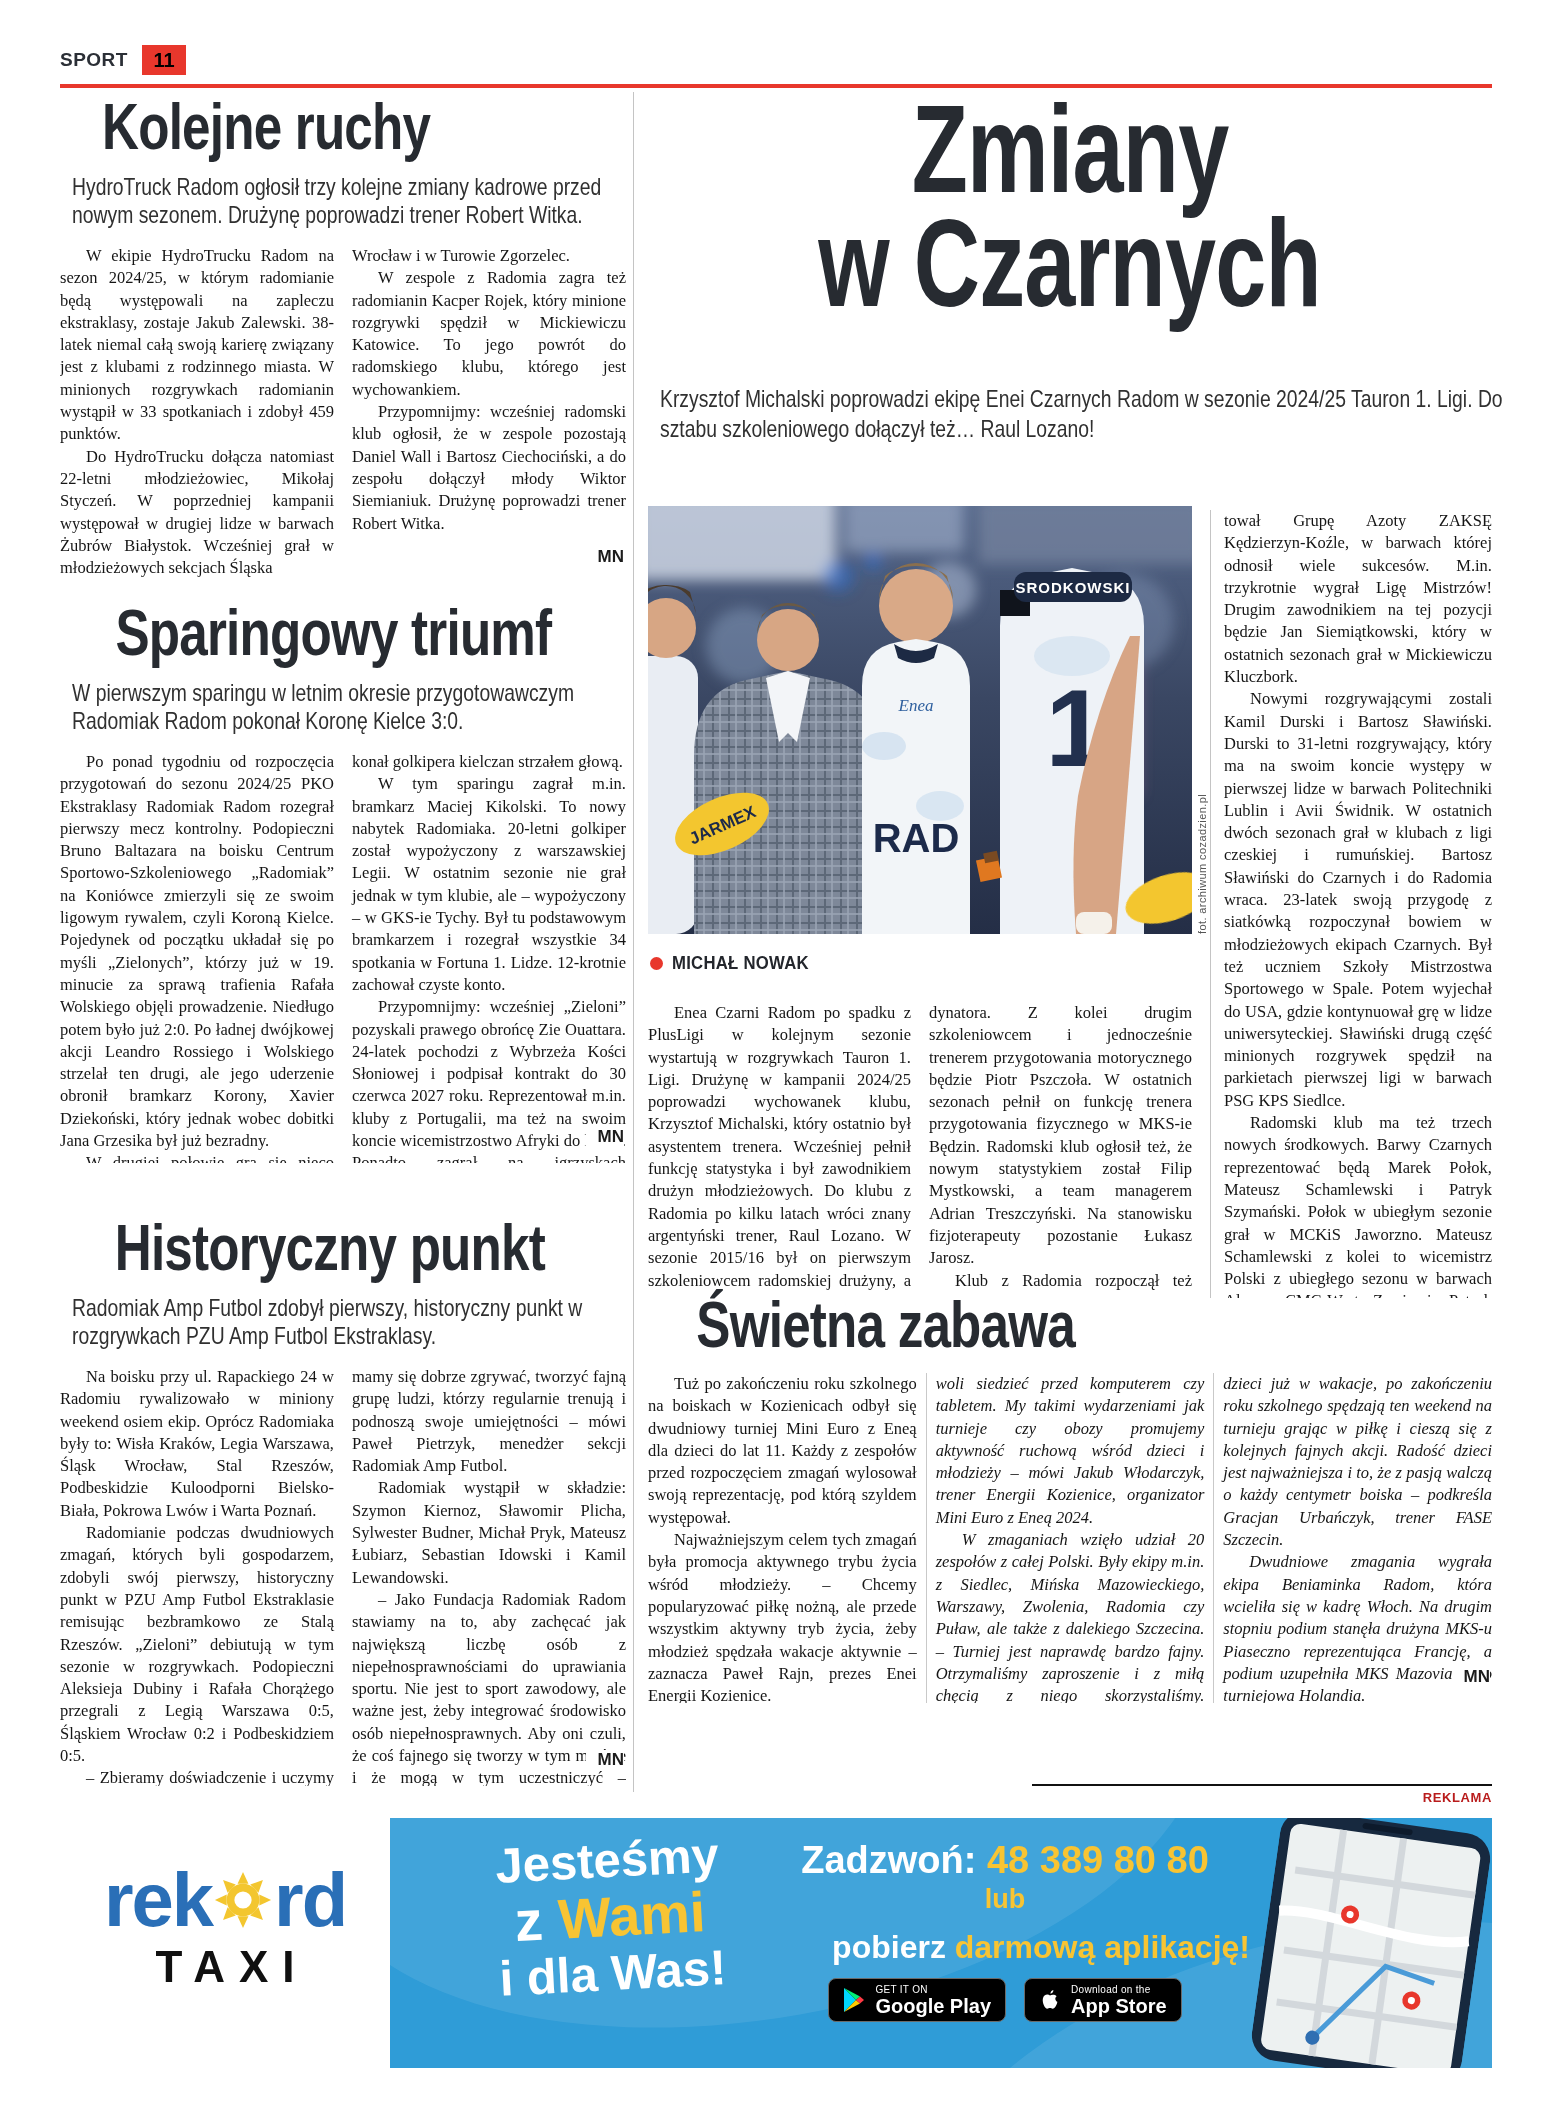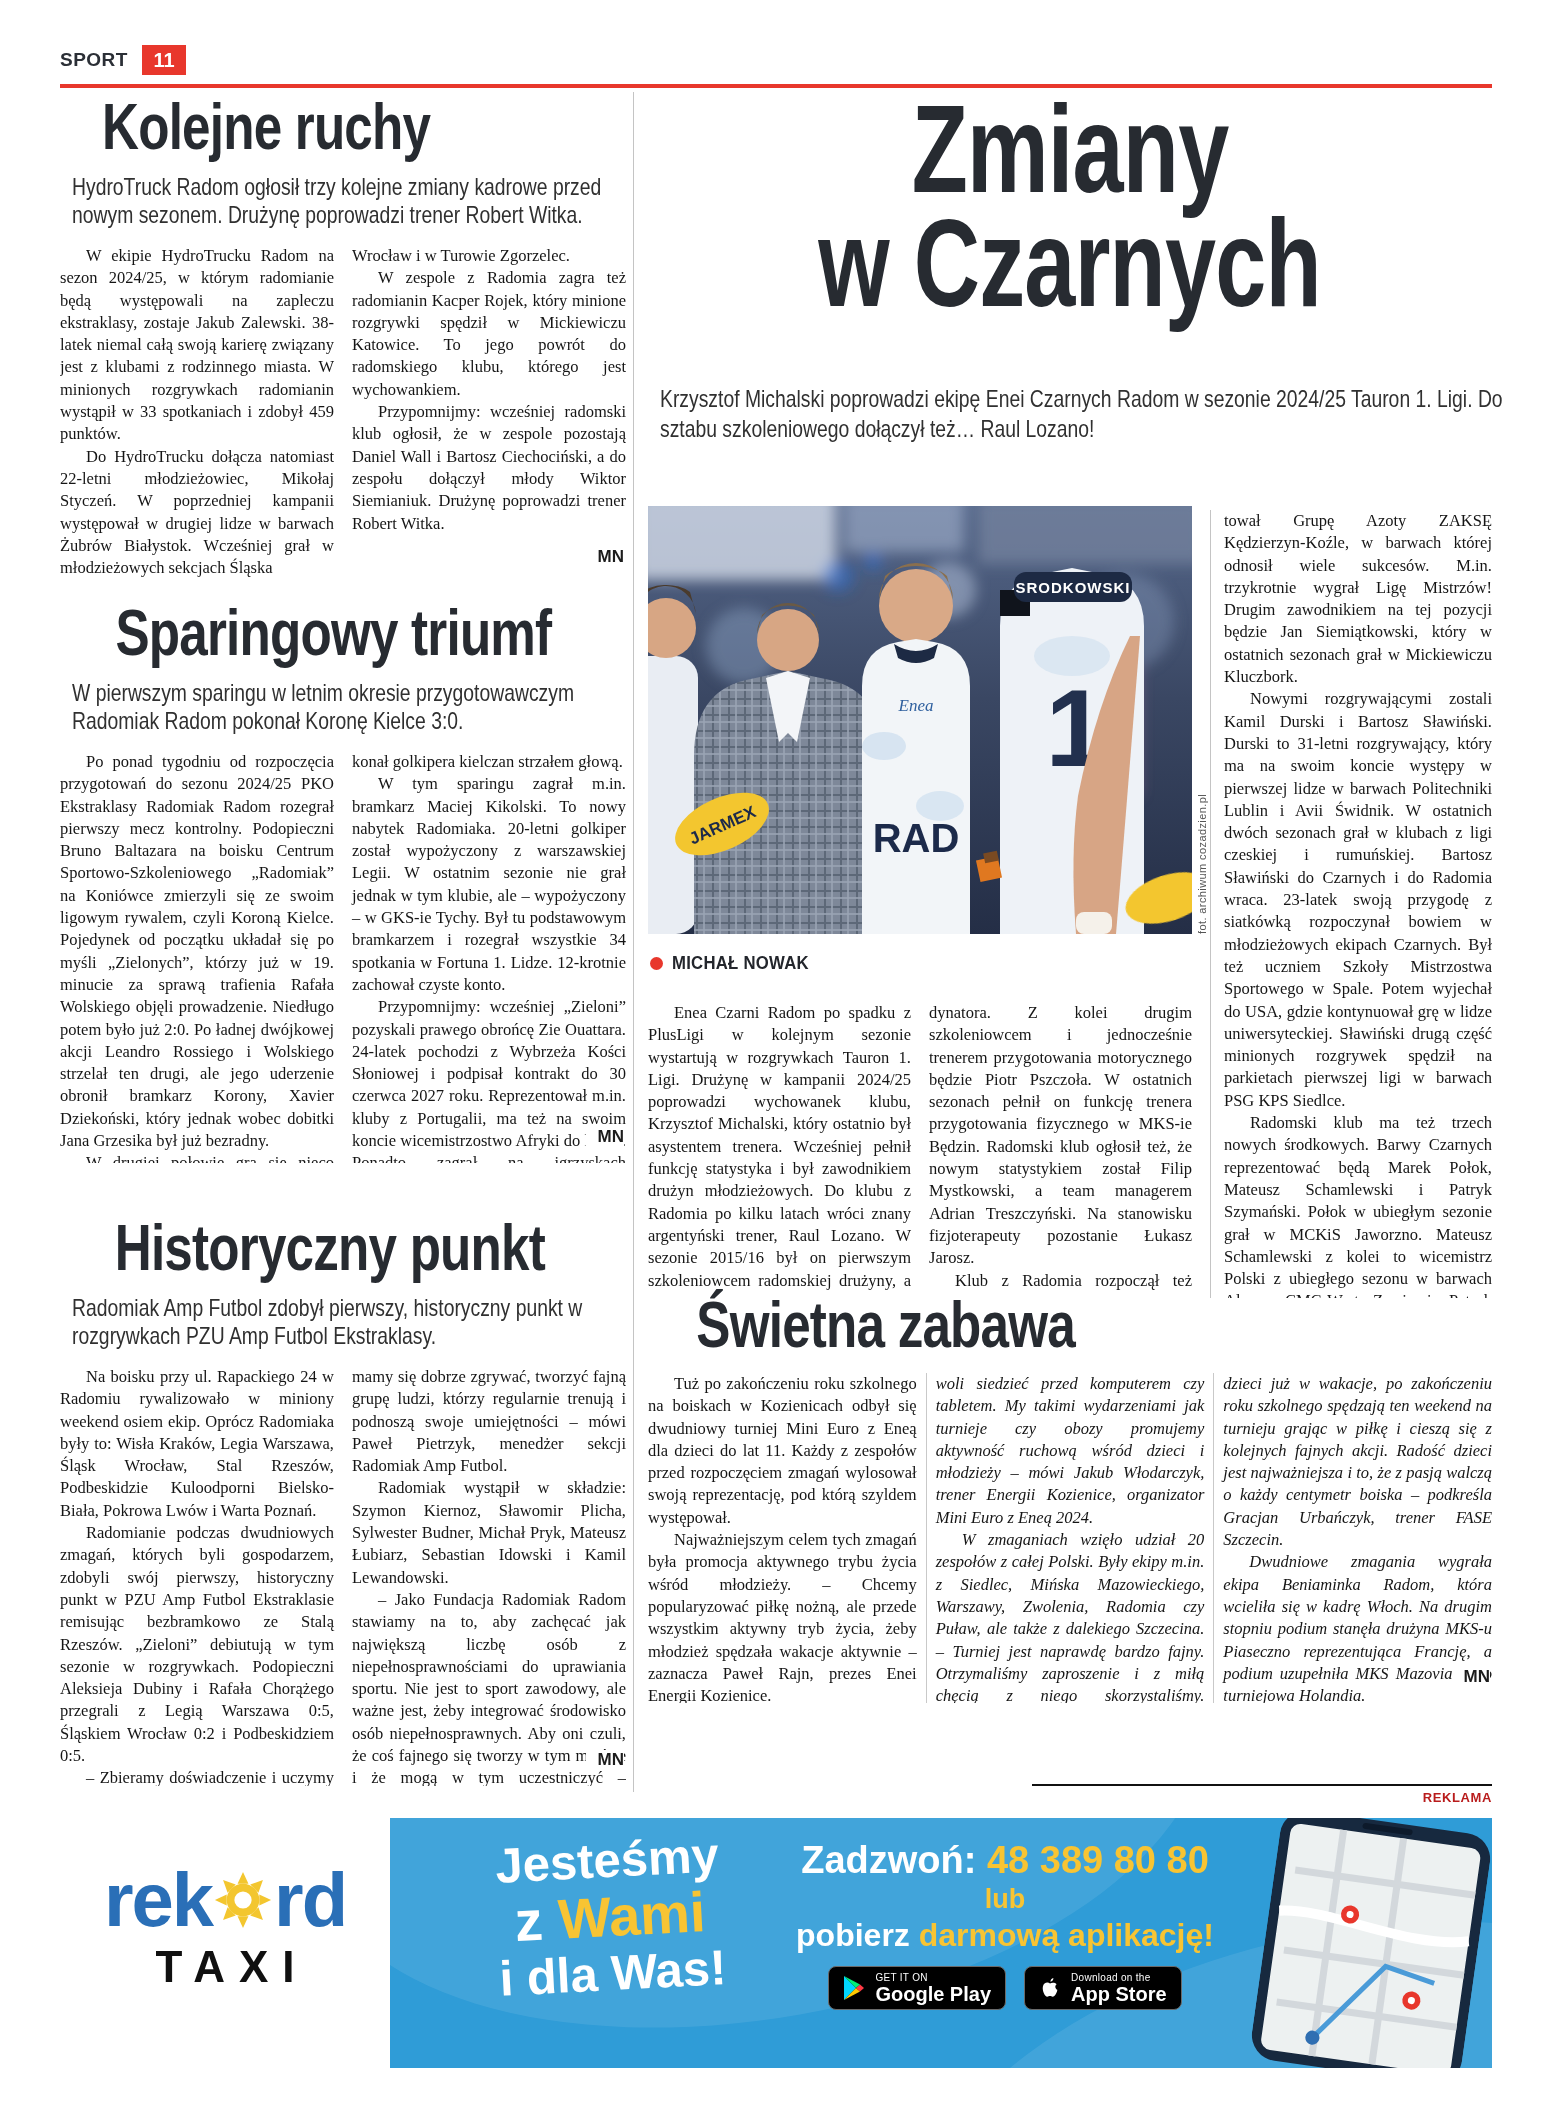--- a/index.html
+++ b/index.html
@@ -10,21 +10,21 @@
   #masthead{position:absolute;left:60px;top:40px;width:1432px;height:40px;
             display:flex;align-items:center;justify-content:space-between;}
   .mh-left{display:flex;align-items:center;gap:12px;}
   .logo7{width:34px;height:34px;background:#e8372c;border-radius:50% 50% 50% 8px;color:#fff;
          font-weight:800;font-size:25px;display:inline-flex;align-items:center;justify-content:center;}
   .logoDni{background:#1b1b1b;color:#fff;font-size:10px;font-weight:700;padding:3px 6px;border-radius:4px;margin-left:-4px;}
   .dateline{font-size:17px;font-weight:700;letter-spacing:-0.2px;color:#2b2f36;display:flex;gap:8px;}
   .dl-red{color:#e8372c;}
   .mh-right{display:flex;align-items:center;gap:14px;}
   .section-label{font-size:19px;font-weight:800;color:#2b2f36;letter-spacing:0.5px;}
-  .page-num{width:44px;height:30px;background:#e8372c;color:#ffffff;font-size:20px;font-weight:800;
+  .page-num{width:44px;height:30px;background:#e8372c;color:#000000;font-size:20px;font-weight:800;
             display:inline-flex;align-items:center;justify-content:center;}
   #red-rule{position:absolute;left:60px;top:84px;width:1432px;height:4px;background:#e8372c;}
 
   
   .art{position:absolute;}
   .art-title{margin:1px;text-align:left;font-weight:800;color:#272b31;line-height:1.0;}
   .t-cond{display:inline-block;transform:scaleX(0.8);transform-origin:50% 50%;white-space:nowrap;letter-spacing:-1px;}
   .t64{font-size:64px;} .t60{font-size:64px;}
   .lead{margin:14px 0 0 0;padding-left:12px;color:#303030;font-weight:400;overflow:hidden;}
   .lead-inner{display:block;width:124%;transform:scaleX(0.806);transform-origin:0 0;}
@@ -78,21 +78,21 @@
            color:#2a6fb7;letter-spacing:-2px;line-height:1;}
   .rk-line .sun{width:58px;height:58px;margin:0 2px;}
   .rk-taxi{font-weight:800;font-size:44px;letter-spacing:14px;color:#101010;margin-top:4px;padding-left:14px;}
   #ad-slogan{position:absolute;left:400px;top:16px;width:300px;text-align:center;color:#fff;
              font-weight:800;transform:rotate(-3deg);line-height:1.08;}
   .sl1{font-size:49px;} .sl2{font-size:56px;} .sl3{font-size:49px;}
   .yellow{color:#f8c433;}
   #ad-call{position:absolute;left:700px;top:20px;width:490px;text-align:center;color:#fff;font-weight:800;}
   .call-line{font-size:38px;line-height:44px;}
   .lub{font-size:27px;line-height:30px;color:#f8c433;margin-top:2px;}
-  .pobierz{font-size:32px;line-height:38px;margin-top:2px;}
+  .pobierz{font-size:32px;line-height:38px;margin-top:14px;text-align:right;}
   .badges{margin-top:12px;display:flex;justify-content:center;gap:18px;}
   .badge{display:inline-flex;align-items:center;gap:10px;background:#000;border:1px solid #6a6a6a;
          border-radius:8px;padding:4px 14px;color:#fff;height:44px;box-sizing:border-box;}
   .badge .txt{text-align:left;font-weight:400;}
   .badge .t{display:block;font-size:10px;line-height:11px;letter-spacing:0.3px;}
   .badge .b{display:block;font-size:20px;line-height:22px;font-weight:700;}
   #ad-phone{position:absolute;left:1205px;top:2px;width:212px;height:254px;transform:rotate(8deg);}
 </style>
 </head>
 <body>

